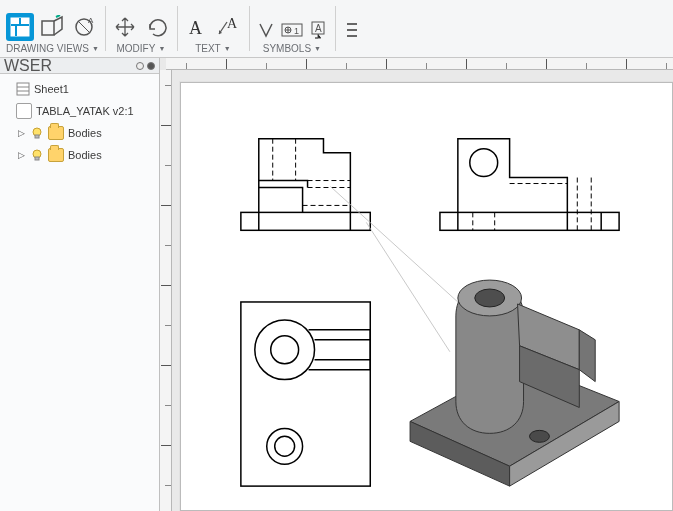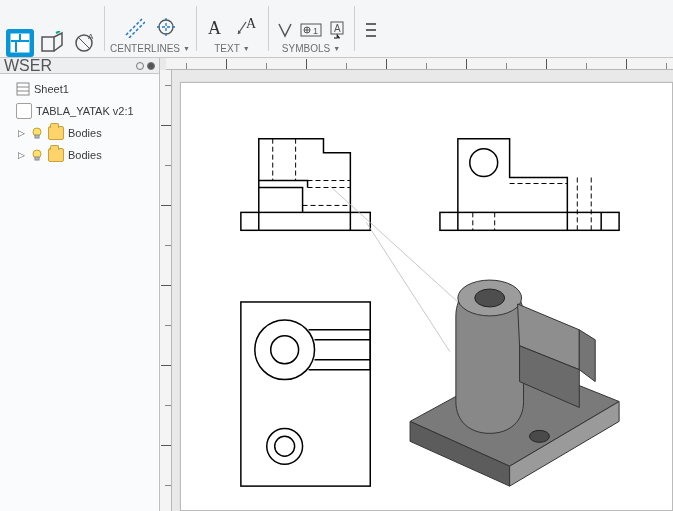--- a/index.html
+++ b/index.html
@@ -64,44 +64,46 @@
           </svg>
       </div>
       <div class="ico">
         <svg width="24" height="24">
             <circle cx="12" cy="12" r="8" fill="none" stroke="#555" stroke-width="1.5"></circle>
             <path d="M6 6 L18 18" stroke="#555" stroke-width="1"></path>
             <text x="16" y="8" font-size="8" fill="#555">A</text>
           </svg>
       </div>
     </div>
-  </div>
-
+    <div class="r-label">
+        <span>DRAWING VIEWS</span>
+        <span class="dd">▼</span>
+      </div>
+  </div>
 
   <div class="r-group">
     <div class="r-icons">
       <div class="ico">
         <svg width="22" height="22">
-            <line x1="3" y1="19" x2="19" y2="3" stroke="#2277cc" stroke-width="1.5" stroke-dasharray="3 2"></line>
-            <line x1="6" y1="22" x2="22" y2="6" stroke="#2277cc" stroke-width="1.5" stroke-dasharray="3 2"></line>
+            <path d="M11 2 L11 20 M2 11 L20 11 M11 2 L8 5 M11 2 L14 5 M11 20 L8 17 M11 20 L14 17 M2 11 L5 8 M2 11 L5 14 M20 11 L17 8 M20 11 L17 14" stroke="#555" stroke-width="1.3" fill="none"></path>
           </svg>
       </div>
       <div class="ico">
         <svg width="22" height="22">
-            <circle cx="11" cy="11" r="7" fill="none" stroke="#555" stroke-width="1.3"></circle>
-            <line x1="11" y1="2" x2="11" y2="20" stroke="#2277cc" stroke-width="1.3" stroke-dasharray="3 2"></line>
-            <line x1="2" y1="11" x2="20" y2="11" stroke="#2277cc" stroke-width="1.3" stroke-dasharray="3 2"></line>
+            <path d="M4 12 A8 8 0 1 1 7 18" fill="none" stroke="#555" stroke-width="1.5"></path>
+            <path d="M4 8 L4 13 L9 13" fill="none" stroke="#555" stroke-width="1.5"></path>
           </svg>
       </div>
     </div>
     <div class="r-label">
-        <span>CENTERLINES</span>
+        <span>MODIFY</span>
         <span class="dd">▼</span>
       </div>
   </div>
+
 
 
   <div class="r-group">
     <div class="r-icons">
       <div class="ico">
           <svg width="20" height="20">
             <text x="2" y="17" font-size="18" font-family="Georgia" fill="#333">A</text>
           </svg>
         </div>
       <div class="ico">

